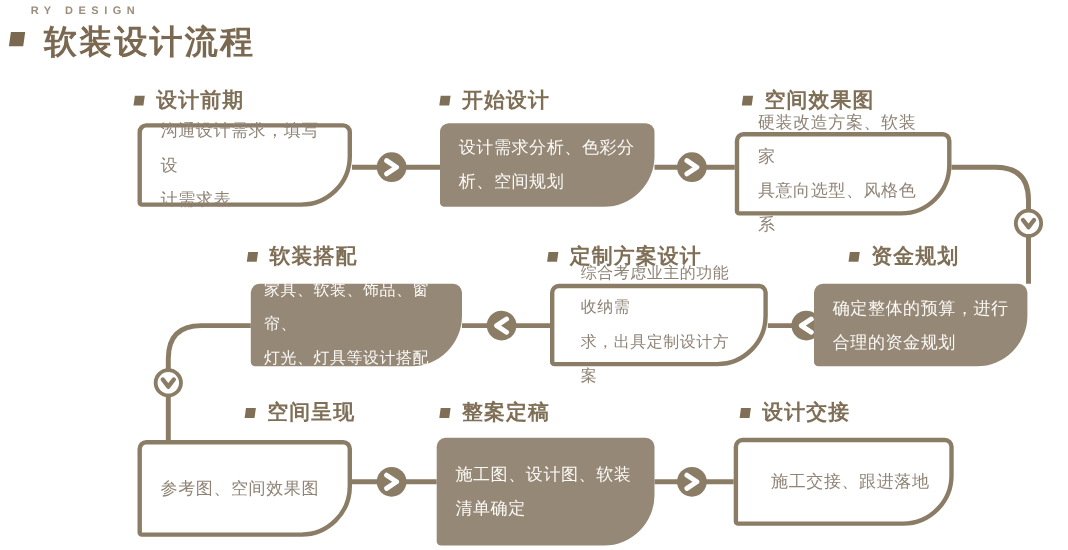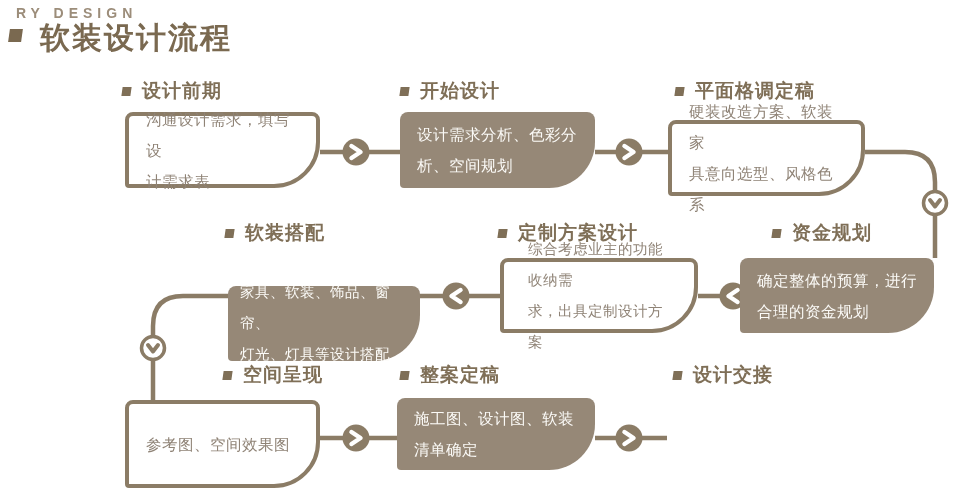--- a/index.html
+++ b/index.html
@@ -6,21 +6,21 @@
     --fill:#968877;
     --line:#8B7C66;
     --head:#7F6F57;
     --title:#7A6950;
     --body:#8F8376;
   }
   html,body{margin:0;padding:0;background:#ffffff;}
   body{font-family:"Liberation Sans","DejaVu Sans",sans-serif;}
   .canvas{position:relative;width:971px;height:500px;background:#ffffff;overflow:hidden;}
 
-  .brand{position:absolute;left:16px;top:5px;font-size:14px;font-weight:bold;
+  .brand{position:absolute;left:28px;top:5px;font-size:10px;font-weight:bold;
          letter-spacing:5px;color:#9C8D7A;}
   .title-bullet{position:absolute;left:9px;top:29px;width:13px;height:13px;
          background:var(--title);transform:skewX(-8deg);}
   .page-title{position:absolute;left:40px;top:18px;font-size:30px;font-weight:bold;
          color:var(--title);letter-spacing:2px;}
 
   .connector-layer{position:absolute;left:0;top:0;width:971px;height:500px;}
 
   .step-header{position:absolute;display:flex;align-items:center;gap:11px;
          color:var(--head);font-weight:bold;font-size:19px;letter-spacing:1px;}
@@ -31,23 +31,23 @@
          border-radius:8px 8px 46px 4px;padding:0 17px;font-size:15.5px;
          line-height:31px;letter-spacing:0.5px;white-space:pre-line;}
   .outline{border:4px solid var(--line);color:var(--body);background:#ffffff;}
   .filled{background:var(--fill);color:#FBFAF7;}
 
   .h1{left:122px;top:78px}  .b1{left:125px;top:112px;width:195px;height:76px}
   .h2{left:400px;top:78px}  .b2{left:400px;top:112px;width:195px;height:76px}
   .h3{left:675px;top:78px}  .b3{left:668px;top:120px;width:197px;height:76px}
   .h4{left:772px;top:220px} .b4{left:740px;top:258px;width:194px;height:75px}
   .h5{left:498px;top:220px} .b5{left:500px;top:258px;width:198px;height:75px;font-size:14.5px;padding:0 24px;}
-  .h6{left:225px;top:220px} .b6{left:228px;top:258px;width:192px;height:75px;font-size:14.5px;padding:0 12px;margin-top:28px;}
+  .h6{left:225px;top:220px} .b6{left:228px;top:258px;width:192px;height:75px;font-size:14.5px;padding:0 12px;}
   .h7{left:223px;top:362px} .b7{left:125px;top:400px;width:195px;height:88px}
-  .h8{left:400px;top:362px} .b8{left:397px;top:398px;width:198px;height:72px}
+  .h8{left:400px;top:362px} .b8{left:397px;top:398px;width:198px;height:98px}
   .h9{left:673px;top:362px} .b9{left:667px;top:398px;width:200px;height:80px;padding-left:30px;}
 </style>
 </head>
 <body>
 
 <div class="canvas">
 
   <svg class="connector-layer" viewBox="0 0 971 500" xmlns="http://www.w3.org/2000/svg">
     <g stroke="#8B7C66" stroke-width="4.5" fill="none">
       <path d="M320 152 H400"></path>
@@ -103,21 +103,21 @@
   <div class="step-header h1">
     <span class="bullet"></span>
     <span>设计前期</span>
   </div>
   <div class="step-header h2">
     <span class="bullet"></span>
     <span>开始设计</span>
   </div>
   <div class="step-header h3">
     <span class="bullet"></span>
-    <span>平面格调定稿</span>
+    <span>空间效果图</span>
   </div>
   <div class="step-header h4">
     <span class="bullet"></span>
     <span>资金规划</span>
   </div>
   <div class="step-header h5">
     <span class="bullet"></span>
     <span>定制方案设计</span>
   </div>
   <div class="step-header h6">
@@ -161,14 +161,17 @@
     <span>家具、软装、饰品、窗帘、
 灯光、灯具等设计搭配</span>
   </div>
   <div class="step-box outline b7">
     <span>参考图、空间效果图</span>
   </div>
   <div class="step-box filled b8">
     <span>施工图、设计图、软装
 清单确定</span>
   </div>
+  <div class="step-box outline b9">
+    <span>施工交接、跟进落地</span>
+  </div>
 
 </div>
 
 </body></html>

